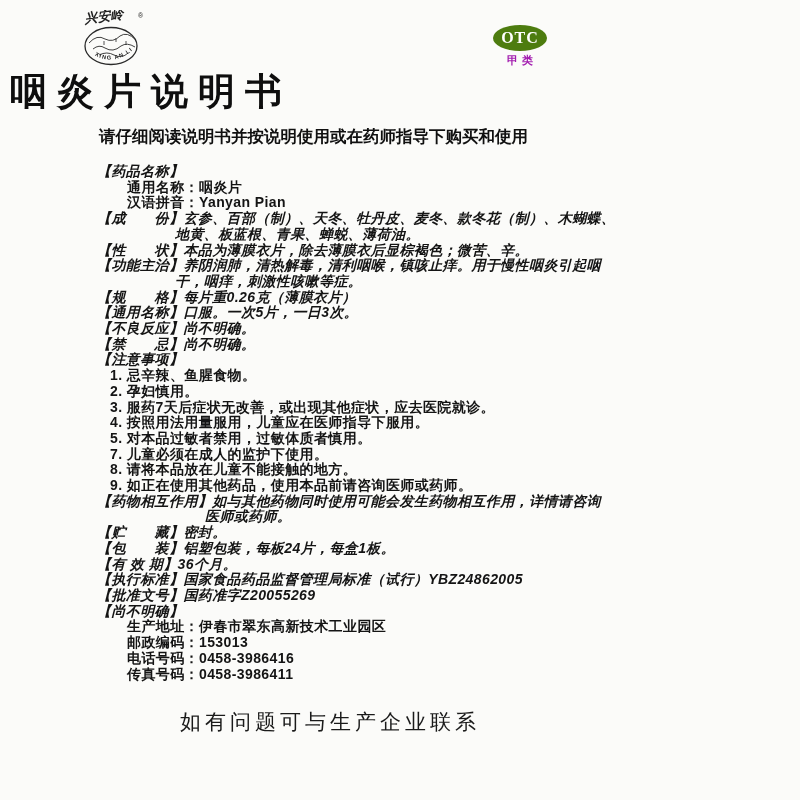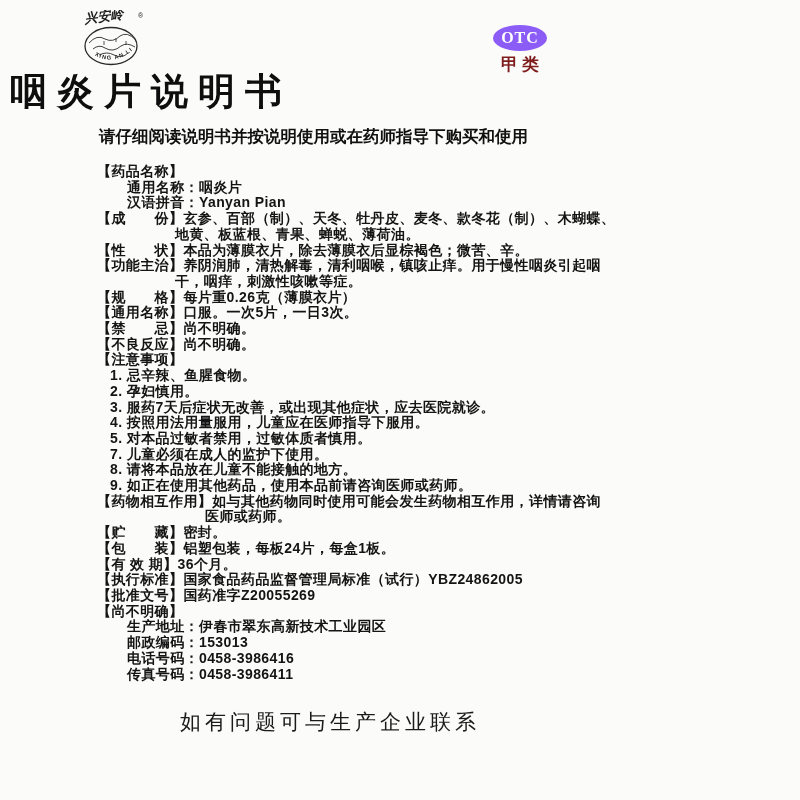--- a/index.html
+++ b/index.html
@@ -6,41 +6,41 @@
   .page {
     width:800px; height:800px; position:relative; overflow:hidden;
     background:#fbfbf9; color:#151515;
     font-family:"Liberation Sans","DejaVu Sans",sans-serif;
   }
   
   .header { position:relative; height:70px; }
   .logo { position:absolute; left:82px; top:10px; width:66px; height:60px; }
   .otc { position:absolute; left:491px; top:25px; width:58px; text-align:center; }
   .otc-oval {
-    width:54px; height:26px; margin:0 auto; background:#8b5cf6; border-radius:50%;
+    width:54px; height:26px; margin:0 auto; background:#4d7c0f; border-radius:50%;
     color:#ffffff; font-family:"Liberation Serif","DejaVu Serif",serif;
     font-weight:bold; font-size:16px; line-height:26px; letter-spacing:1px; text-align:center;
   }
-  .otc-class { font-size:17px; font-weight:bold; letter-spacing:4px; text-indent:4px; margin-top:2px; color:#7f1d1d; }
+  .otc-class { font-size:11px; font-weight:bold; letter-spacing:4px; text-indent:4px; margin-top:2px; color:#a21caf; }
   
   .title {
     width:690px; text-align:left; margin:0;
     font-family:"Liberation Serif","DejaVu Serif",serif;
     font-size:37px; line-height:44px; font-weight:bold;
     letter-spacing:10px; text-indent:10px; color:#0e0e0e;
   }
   .subtitle {
     margin:11px 0 0 99px; font-size:16.5px; line-height:22px; font-weight:bold; color:#101010;
   }
   
   .specs {
     margin:17px 40px 0 97px;
     font-size:14px; line-height:15.7px; font-weight:bold; letter-spacing:0.4px; color:#141414;
   }
-  .row { padding-left:78px; text-indent:-78px; }
+  .row { padding-left:78px; text-indent:-78px;font-style:italic; }
   .row.wide { padding-left:108px; text-indent:-108px; }
   .val { white-space:pre-wrap; }
   .subrow { margin-left:30px; }
   .numrow { margin-left:13px; }
   .footer {
     margin:26px 0 0 180px;
     font-family:"Liberation Serif","DejaVu Serif",serif;
     font-size:21px; letter-spacing:4px; color:#1a1a1a;
   }
   svg text { fill:#222; }
@@ -77,22 +77,22 @@
     <div class="row"><span class="lbl">【药品名称】</span><span class="val"></span></div>
     <div class="subrow">通用名称：咽炎片</div>
     <div class="subrow">汉语拼音：Yanyan Pian</div>
     <div class="row"><span class="lbl">【成　　份】</span><span class="val">玄参、百部（制）、天冬、牡丹皮、麦冬、款冬花（制）、木蝴蝶、
 地黄、板蓝根、青果、蝉蜕、薄荷油。</span></div>
     <div class="row"><span class="lbl">【性　　状】</span><span class="val">本品为薄膜衣片，除去薄膜衣后显棕褐色；微苦、辛。</span></div>
     <div class="row"><span class="lbl">【功能主治】</span><span class="val">养阴润肺，清热解毒，清利咽喉，镇咳止痒。用于慢性咽炎引起咽
 干，咽痒，刺激性咳嗽等症。</span></div>
     <div class="row"><span class="lbl">【规　　格】</span><span class="val">每片重0.26克（薄膜衣片）</span></div>
     <div class="row"><span class="lbl">【通用名称】</span><span class="val">口服。一次5片，一日3次。</span></div>
+    <div class="row"><span class="lbl">【不良反应】</span><span class="val">尚不明确。</span></div>
     <div class="row"><span class="lbl">【禁　　忌】</span><span class="val">尚不明确。</span></div>
-    <div class="row"><span class="lbl">【不良反应】</span><span class="val">尚不明确。</span></div>
     <div class="row"><span class="lbl">【注意事项】</span><span class="val"></span></div>
     <div class="numrow">1. 忌辛辣、鱼腥食物。</div>
     <div class="numrow">2. 孕妇慎用。</div>
     <div class="numrow">3. 服药7天后症状无改善，或出现其他症状，应去医院就诊。</div>
     <div class="numrow">4. 按照用法用量服用，儿童应在医师指导下服用。</div>
     <div class="numrow">5. 对本品过敏者禁用，过敏体质者慎用。</div>
     <div class="numrow">7. 儿童必须在成人的监护下使用。</div>
     <div class="numrow">8. 请将本品放在儿童不能接触的地方。</div>
     <div class="numrow">9. 如正在使用其他药品，使用本品前请咨询医师或药师。</div>
     <div class="row wide"><span class="lbl">【药物相互作用】</span><span class="val">如与其他药物同时使用可能会发生药物相互作用，详情请咨询

